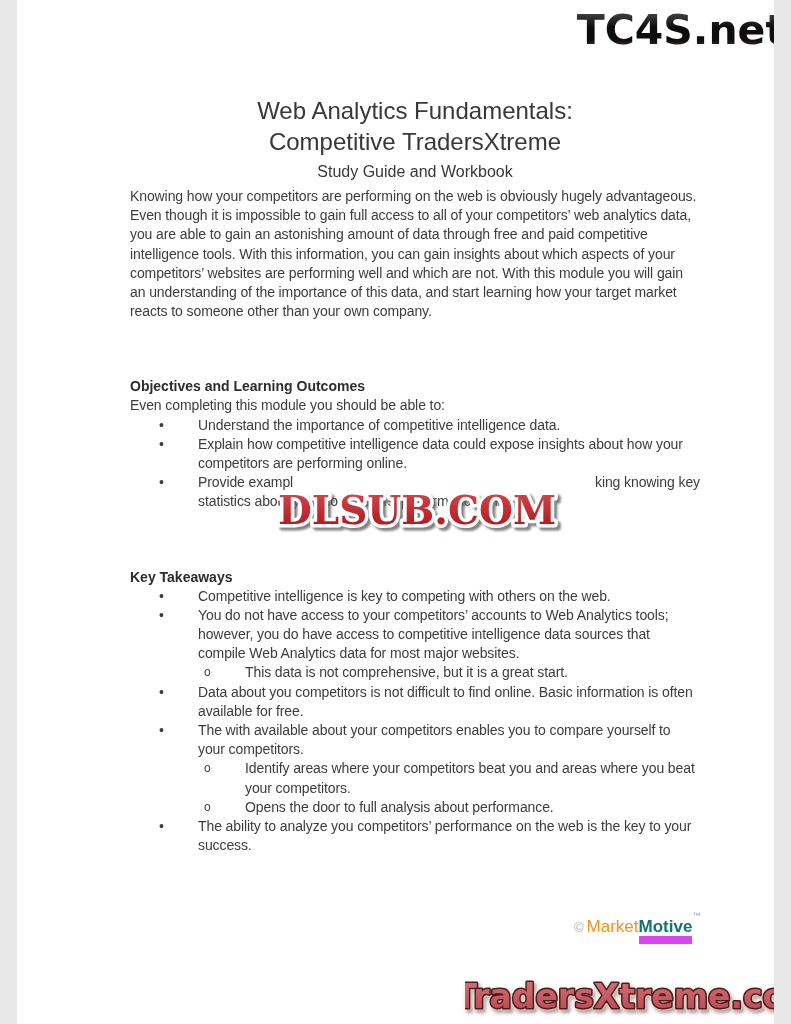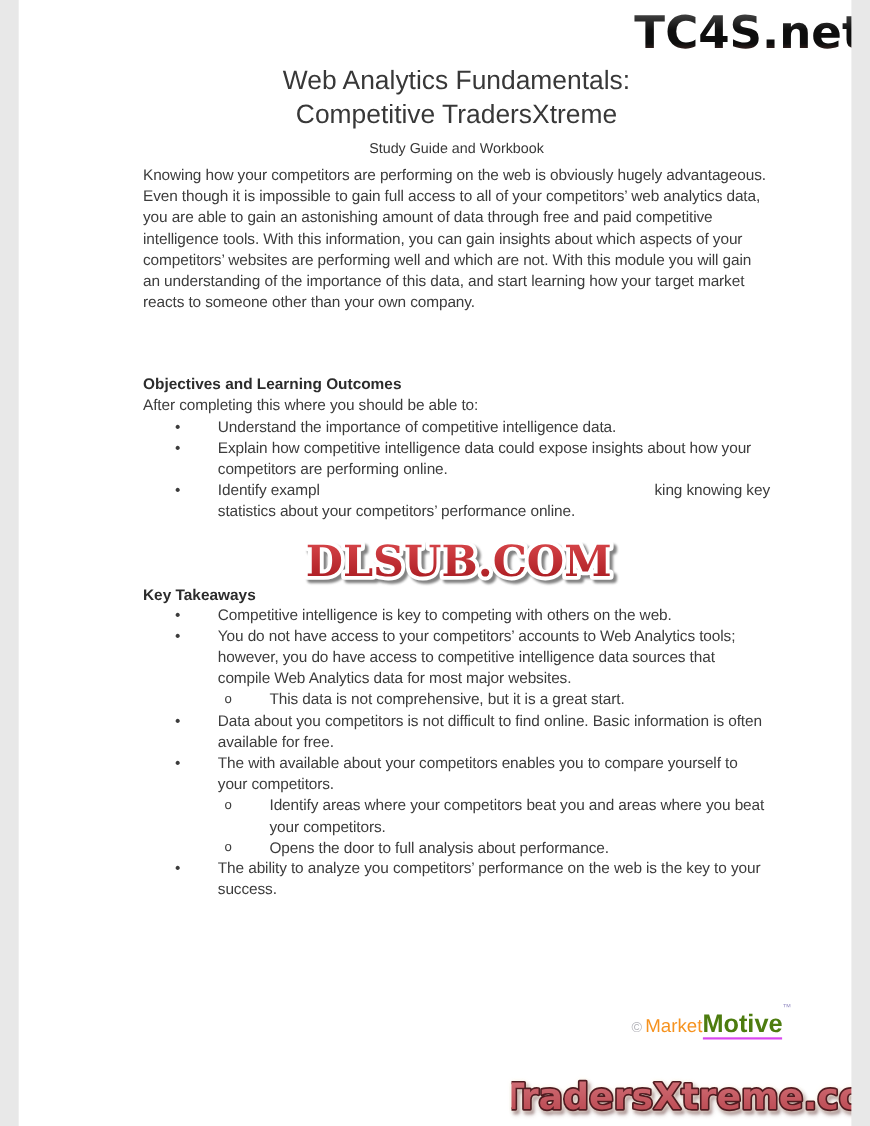--- a/index.html
+++ b/index.html
@@ -9,42 +9,42 @@
     background:#ffffff;
     margin:0 auto;
     overflow:hidden;
     font-family:"Liberation Sans",sans-serif;
     color:#3c3c3c;
   }
   
   .wm-top{position:absolute;top:0px;left:556px;width:235px;height:56px;}
   
   .content{position:absolute;left:113px;top:0;width:570px;}
-  .title-block{margin-top:58px;text-align:center;color:#383838;}
+  .title-block{margin-top:95px;text-align:center;color:#383838;}
   .title-line{font-size:24px;line-height:31px;}
-  .subtitle{font-size:13px;line-height:30px;}
+  .subtitle{font-size:16px;line-height:30px;}
   .sec-heading{font-weight:bold;font-size:14px;line-height:19px;color:#2c2c2c;}
   .mt-first{margin-top:33px;}
   .mt-sec{margin-top:56px;}
   .para{font-size:14px;line-height:19.2px;letter-spacing:-0.1px;}
   .intro{font-size:14px;line-height:19.2px;letter-spacing:-0.1px;}
   .b1{display:flex;font-size:14px;line-height:19.2px;letter-spacing:-0.1px;}
   .b1 > .glyph{flex:none;width:18px;margin-left:29px;}
   .b2{display:flex;font-size:14px;line-height:19.2px;letter-spacing:-0.1px;}
   .b2 > .glyph{flex:none;width:20px;margin-left:74px;font-size:12px;}
   .btext{flex:1;margin-left:21px;}
   .b3line1{display:flex;justify-content:space-between;}
   
   .wm-mid{position:absolute;left:247px;top:483px;width:306px;height:56px;
           filter:drop-shadow(3px 3px 1px rgba(90,90,90,0.75));}
   
   .footer-logo{position:absolute;left:557px;top:917px;display:flex;align-items:baseline;white-space:nowrap;}
   .fl-copy{font-size:13px;color:#b2b2b8;margin-right:3px;}
   .fl-orange{font-size:17px;color:#f6921e;}
-  .fl-purple{font-size:23px;font-weight:bold;color:#4d7c0f;border-bottom:2px solid #d946ef;}
+  .fl-purple{font-size:17px;font-weight:bold;color:#0f766e;border-bottom:8px solid #d946ef;}
   .fl-tm{font-size:8px;color:#9b93c6;vertical-align:top;position:relative;top:-6px;}
   
   .wm-bottom{position:absolute;left:448px;top:972px;width:345px;height:50px;
              filter:drop-shadow(0 0 2px rgba(253,246,227,0.95)) drop-shadow(2px 3px 1px rgba(70,25,25,0.45));}
 </style>
 </head>
 <body>
 
 <div class="page">
 
@@ -66,35 +66,35 @@
 
     <div class="title-block">
       <div class="title-line">Web Analytics Fundamentals:</div>
       <div class="title-line">Competitive TradersXtreme</div>
       <div class="subtitle">Study Guide and Workbook</div>
     </div>
 
     <div class="para">Knowing how your competitors are performing on the web is obviously hugely advantageous. Even though it is impossible to gain full access to all of your competitors’ web analytics data, you are able to gain an astonishing amount of data through free and paid competitive intelligence tools. With this information, you can gain insights about which aspects of your competitors’ websites are performing well and which are not. With this module you will gain an understanding of the importance of this data, and start learning how your target market reacts to someone other than your own company.</div>
 
     <div class="sec-heading mt-sec">Objectives and Learning Outcomes</div>
-    <div class="intro">After completing this where you should be able to:</div>
+    <div class="intro">Even completing this module you should be able to:</div>
 
     <div class="b1">
       <span class="glyph">•</span>
       <span class="btext">Understand the importance of competitive intelligence data.</span>
     </div>
     <div class="b1">
       <span class="glyph">•</span>
       <span class="btext">Explain how competitive intelligence data could expose insights about how your competitors are performing online.</span>
     </div>
     <div class="b1">
       <span class="glyph">•</span>
       <span class="btext">
         <span class="b3line1">
-          <span>Identify exampl</span>
+          <span>Provide exampl</span>
           <span>king knowing key</span>
         </span>
         <span>statistics about your competitors’ performance online.</span>
       </span>
     </div>
 
     <div class="sec-heading mt-sec">Key Takeaways</div>
 
     <div class="b1">
       <span class="glyph">•</span>

